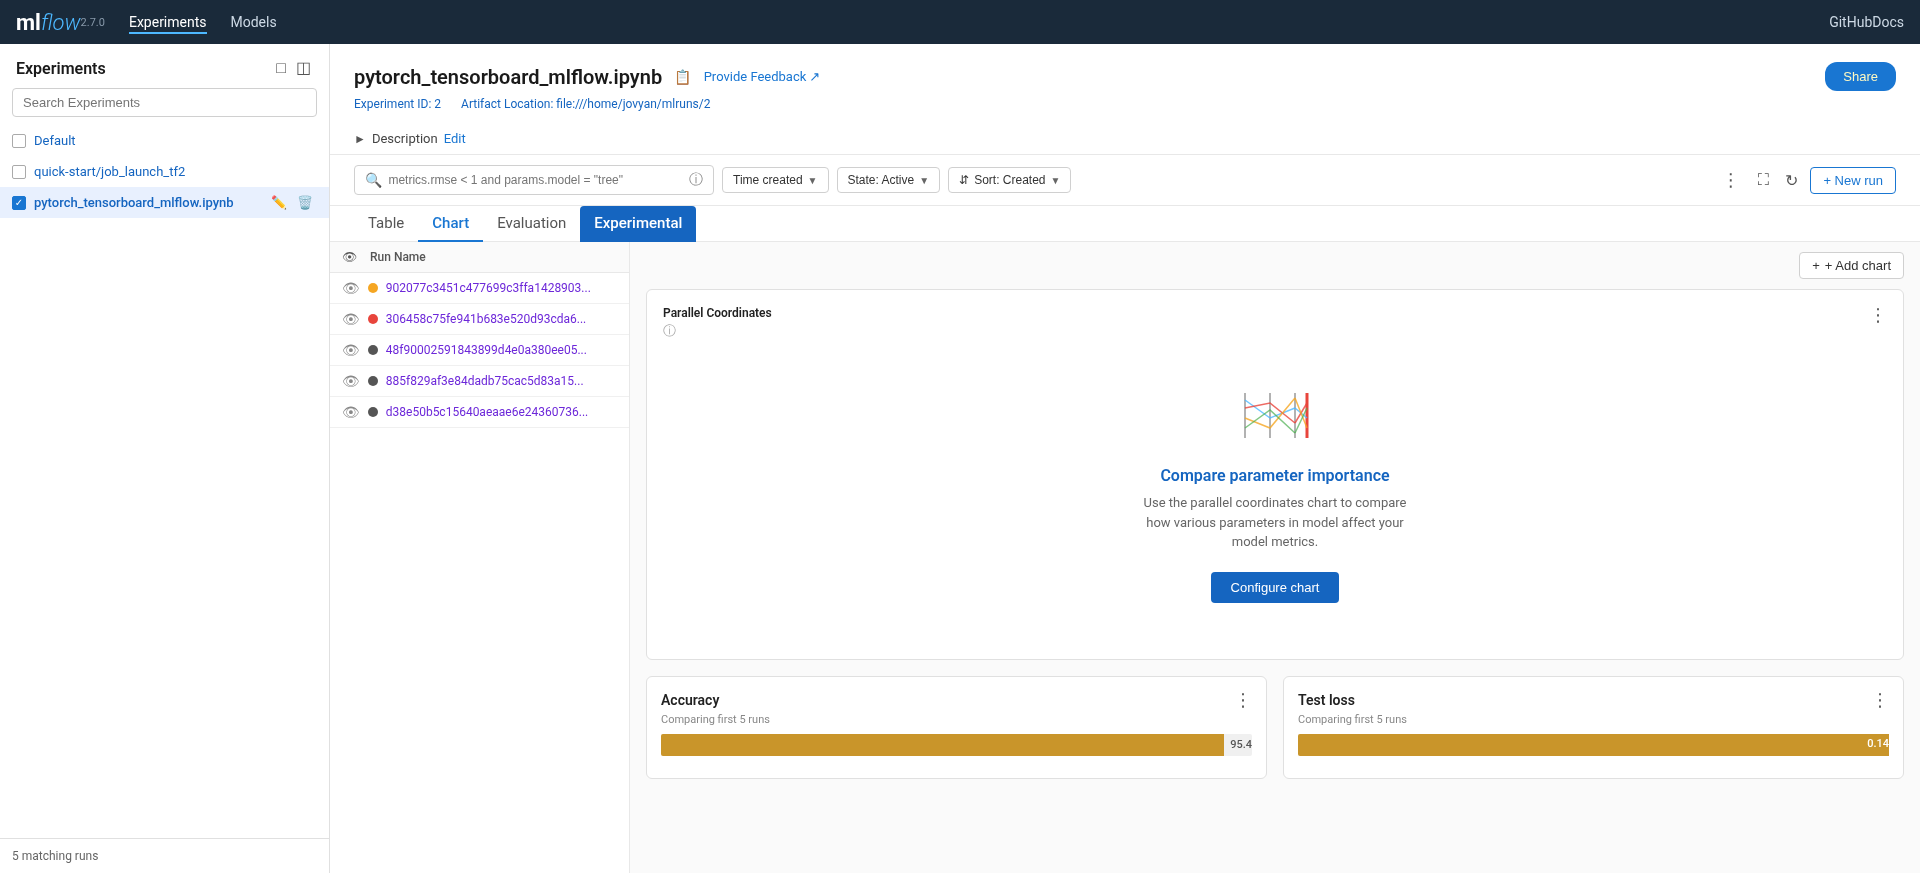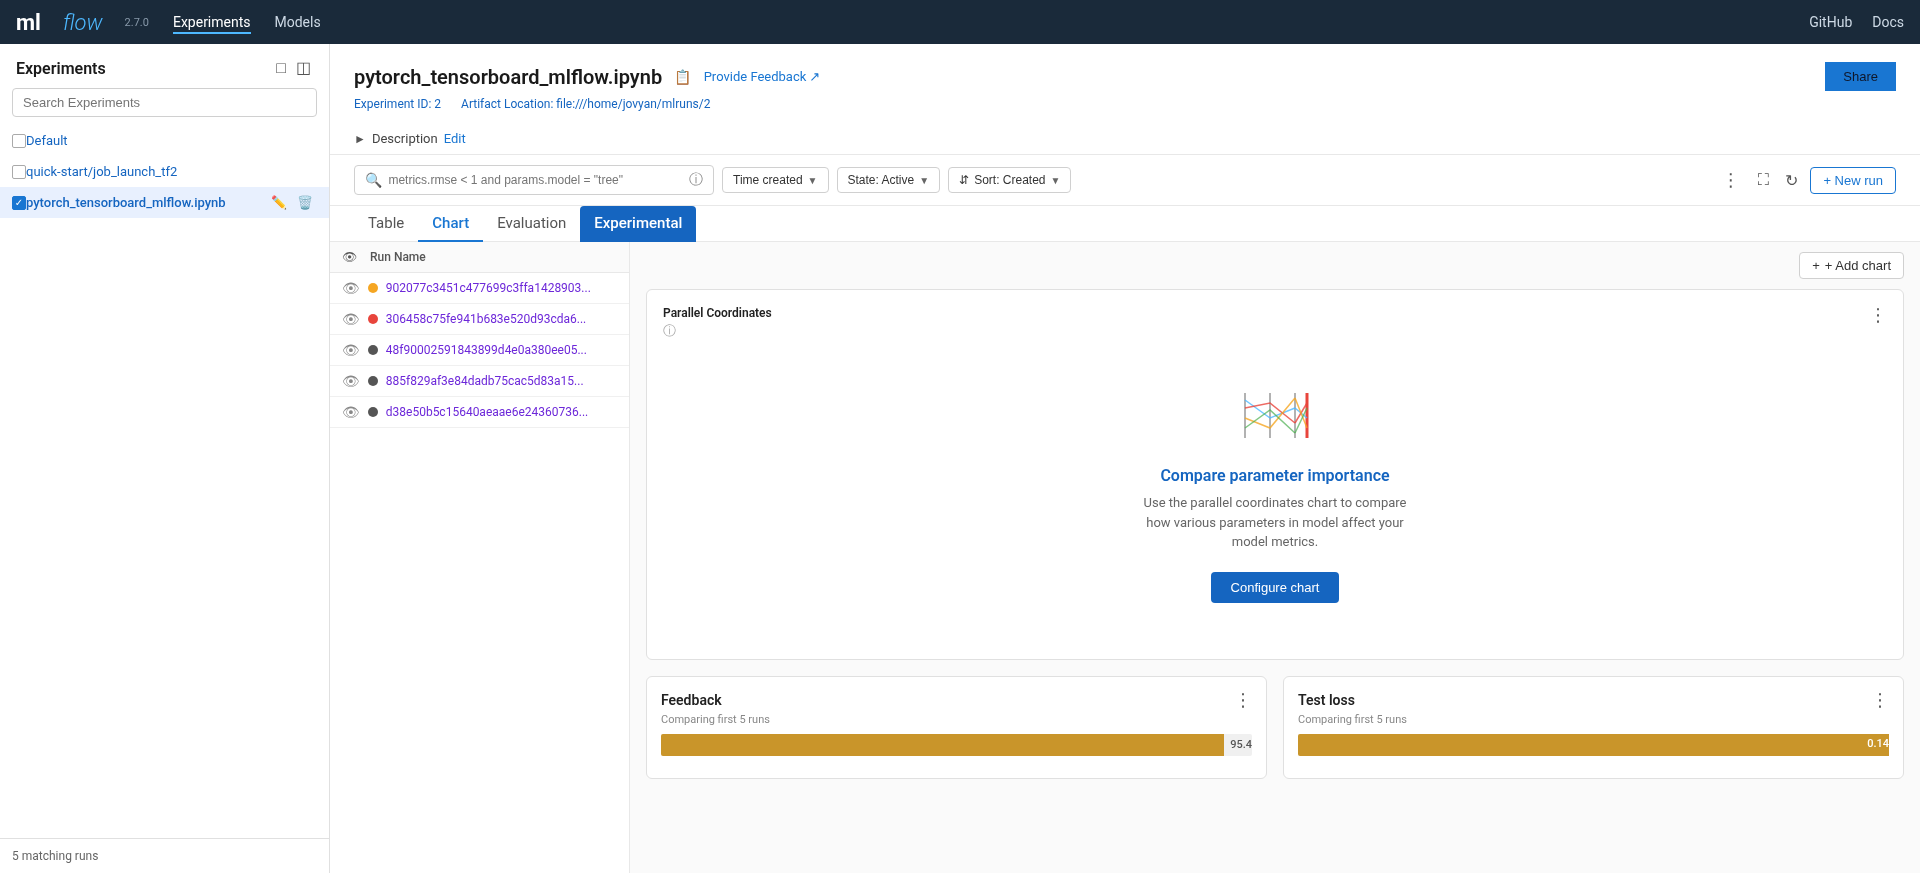--- a/index.html
+++ b/index.html
@@ -10,21 +10,21 @@
       background: #1a2a3a;
       height: 44px;
       display: flex;
       align-items: center;
       padding: 0 16px;
       gap: 24px;
     }
     .logo {
       display: flex;
       align-items: center;
-      gap: 22px;
+      gap: 0;
     }
     .logo-ml {
       font-size: 22px;
       font-weight: 700;
       color: white;
     }
     .logo-flow {
       font-size: 22px;
       font-weight: 300;
       color: #4db8ff;
@@ -42,21 +42,20 @@
       cursor: pointer;
     }
     .nav-link.active {
       color: white;
       border-bottom: 2px solid #4db8ff;
       padding-bottom: 2px;
     }
     .nav-spacer { flex: 1; }
     .nav-right {
       display: flex;
-      gap: 20px;
       align-items: flex-start;
     }
     .nav-right a {
       color: #cdd9e5;
       text-decoration: none;
       font-size: 14px;
     }
 
     
     .layout {
@@ -112,20 +111,21 @@
       outline: none;
     }
     .exp-list {
       overflow-y: auto;
       flex: 1;
     }
     .exp-item {
       display: flex;
       align-items: center;
       padding: 7px 12px;
+      gap: 8px;
       cursor: pointer;
     }
     .exp-item.active { background: #e8f0fe; }
     .exp-checkbox {
       width: 14px;
       height: 14px;
       border: 1px solid #aaa;
       border-radius: 2px;
       flex-shrink: 0;
       display: flex;
@@ -205,23 +205,23 @@
       color: #1976d2;
       text-decoration: none;
       font-size: 13px;
       display: flex;
       align-items: center;
       gap: 3px;
     }
     .share-btn {
       margin-left: auto;
       background: #1976d2;
-      color: #0f172a;
+      color: #fef9c3;
       border: none;
-      border-radius: 0;
+      border-radius: 12px;
       padding: 7px 18px;
       font-size: 13px;
       cursor: pointer;
       font-weight: 500;
     }
     .exp-meta {
       font-size: 12px;
       color: #666;
       margin-bottom: 12px;
       display: flex;
@@ -748,21 +748,21 @@
             <div class="parallel-coords-title">Compare parameter importance</div>
             <div class="parallel-coords-desc">Use the parallel coordinates chart to compare how various parameters in model affect your model metrics.</div>
             <button class="configure-btn">Configure chart</button>
           </div>
         </div>
 
         <div class="chart-row">
 
           <div class="mini-chart-card">
             <div class="mini-chart-header">
-              <span class="mini-chart-title">Feedback</span>
+              <span class="mini-chart-title">Accuracy</span>
               <button class="chart-more-btn">⋮</button>
             </div>
             <div class="mini-chart-sub">Comparing first 5 runs</div>
             <div class="bar-chart">
               <div class="bar-bg" style="background: #f0f0f0; width: 100%;">
                 <div class="bar-fill" style="background: #c9952a; width: 95.4%; height: 100%;"></div>
                 <span class="bar-value">95.4</span>
               </div>
             </div>
           </div>

